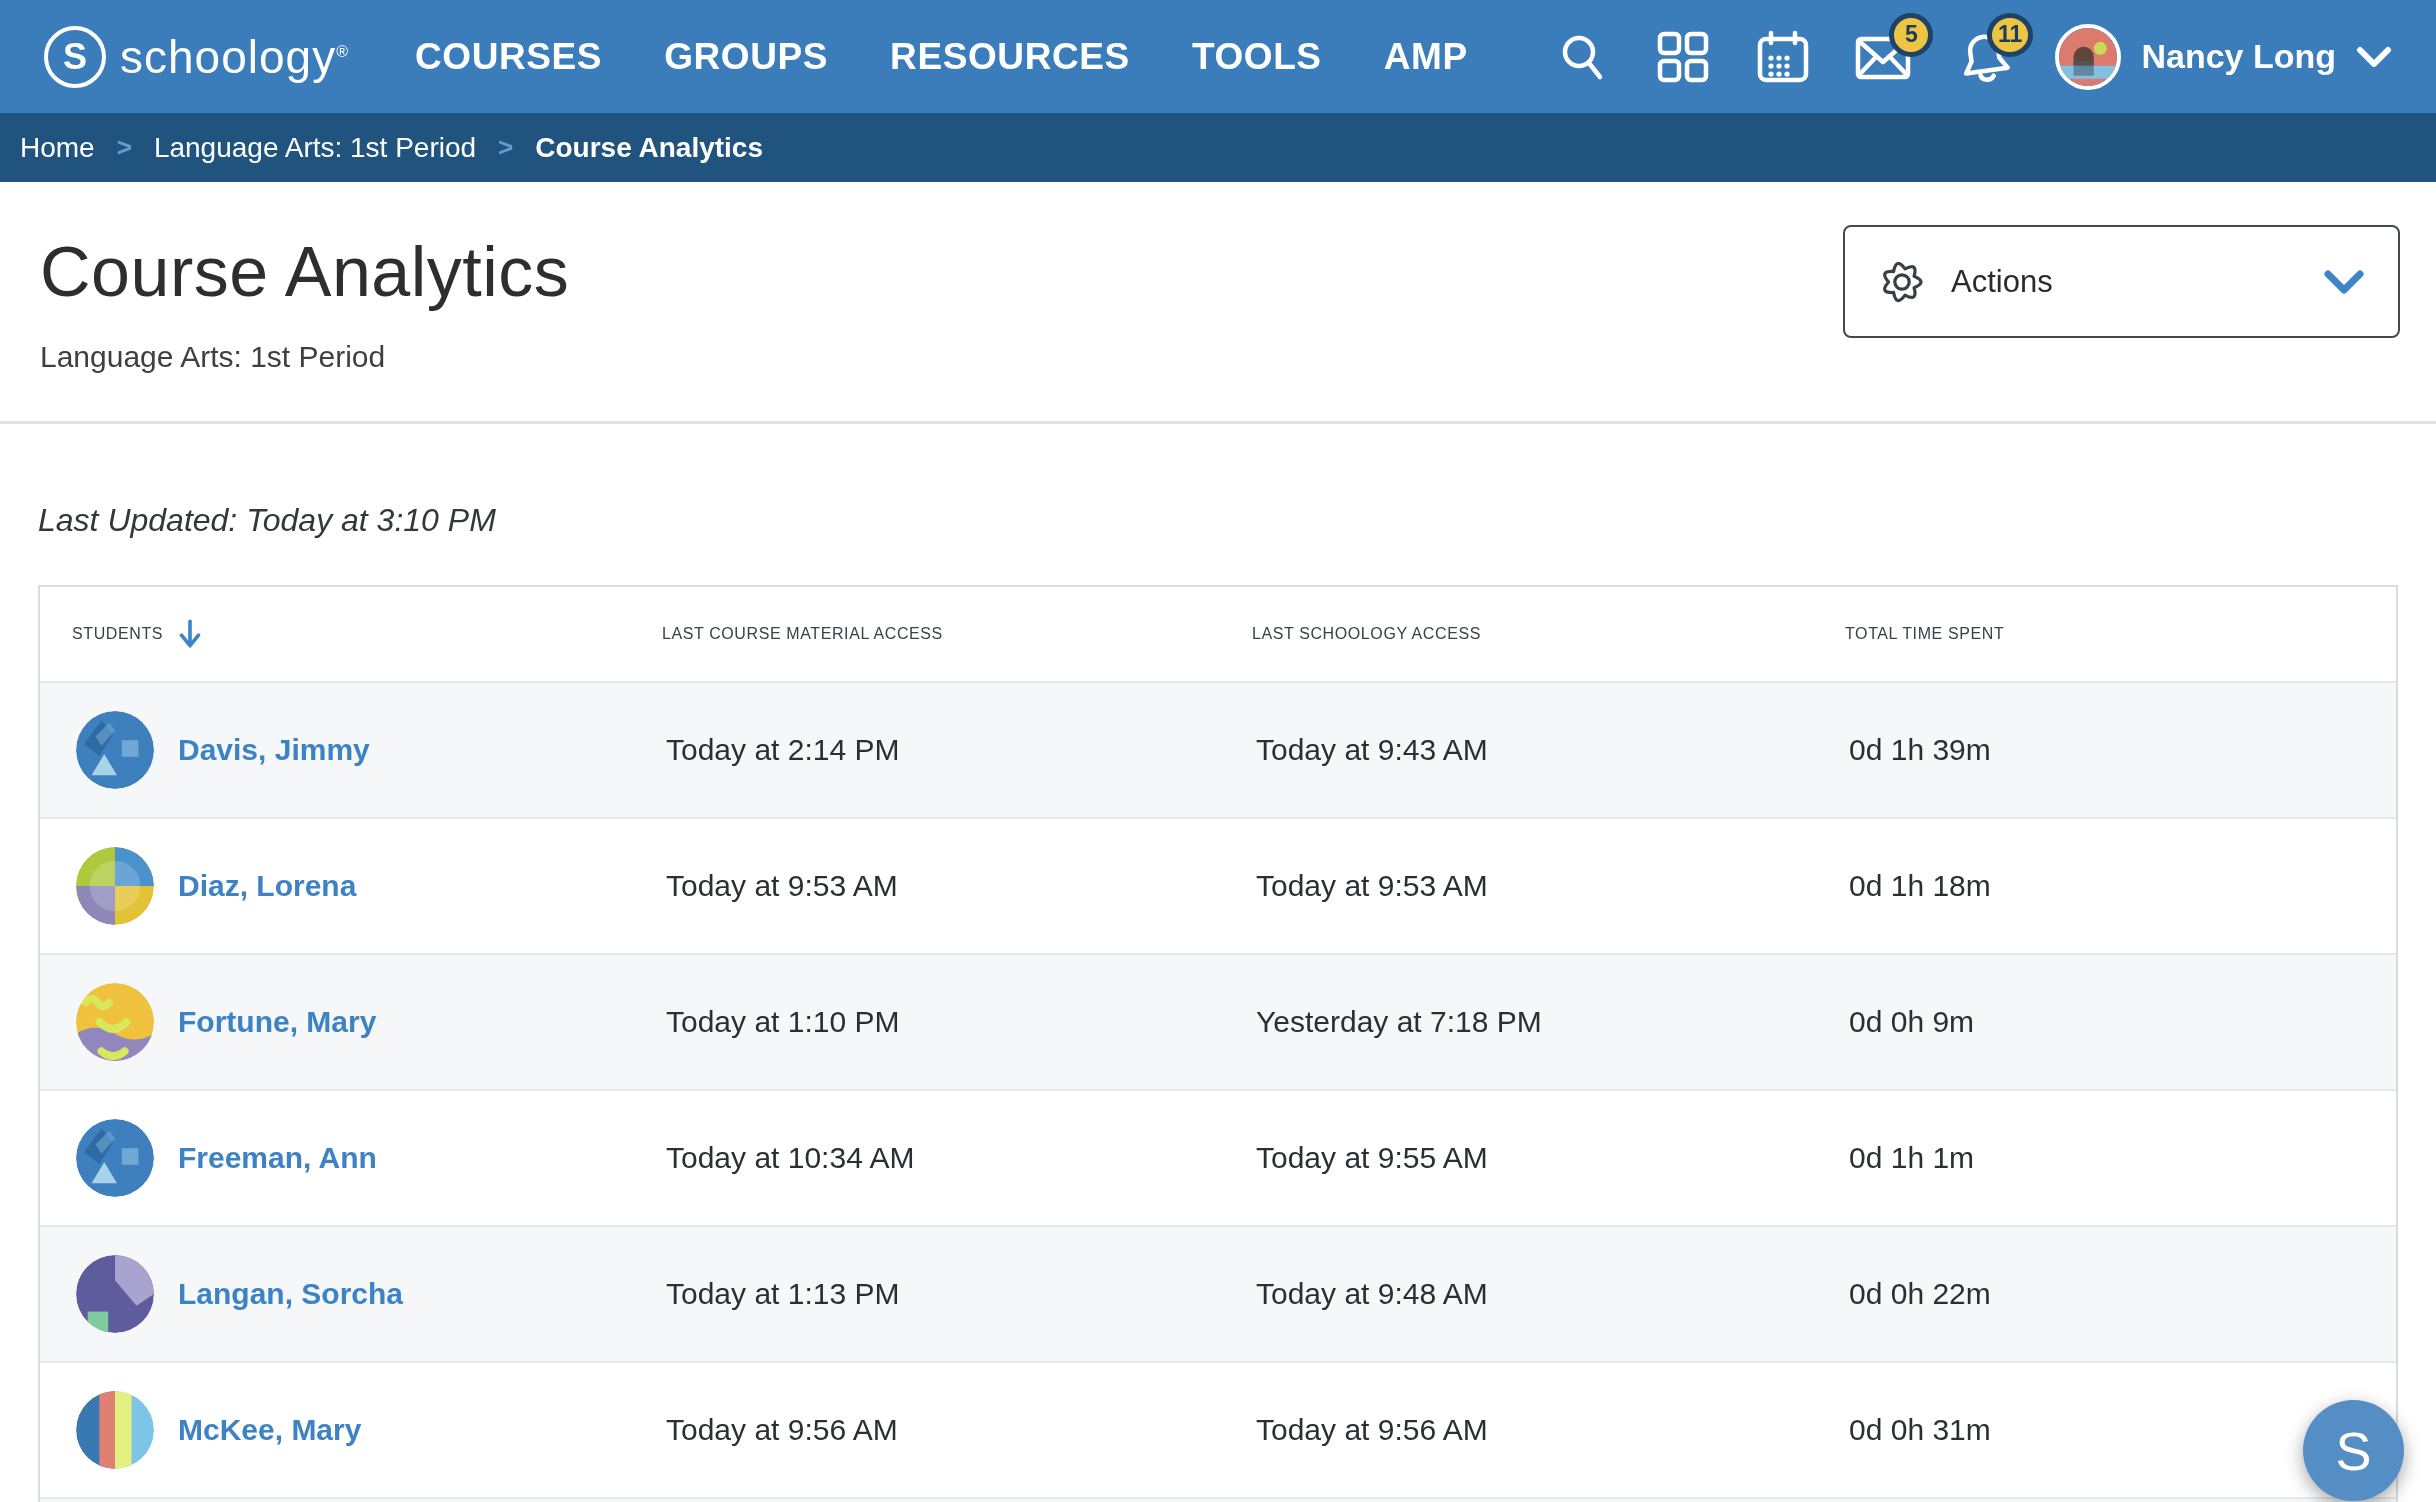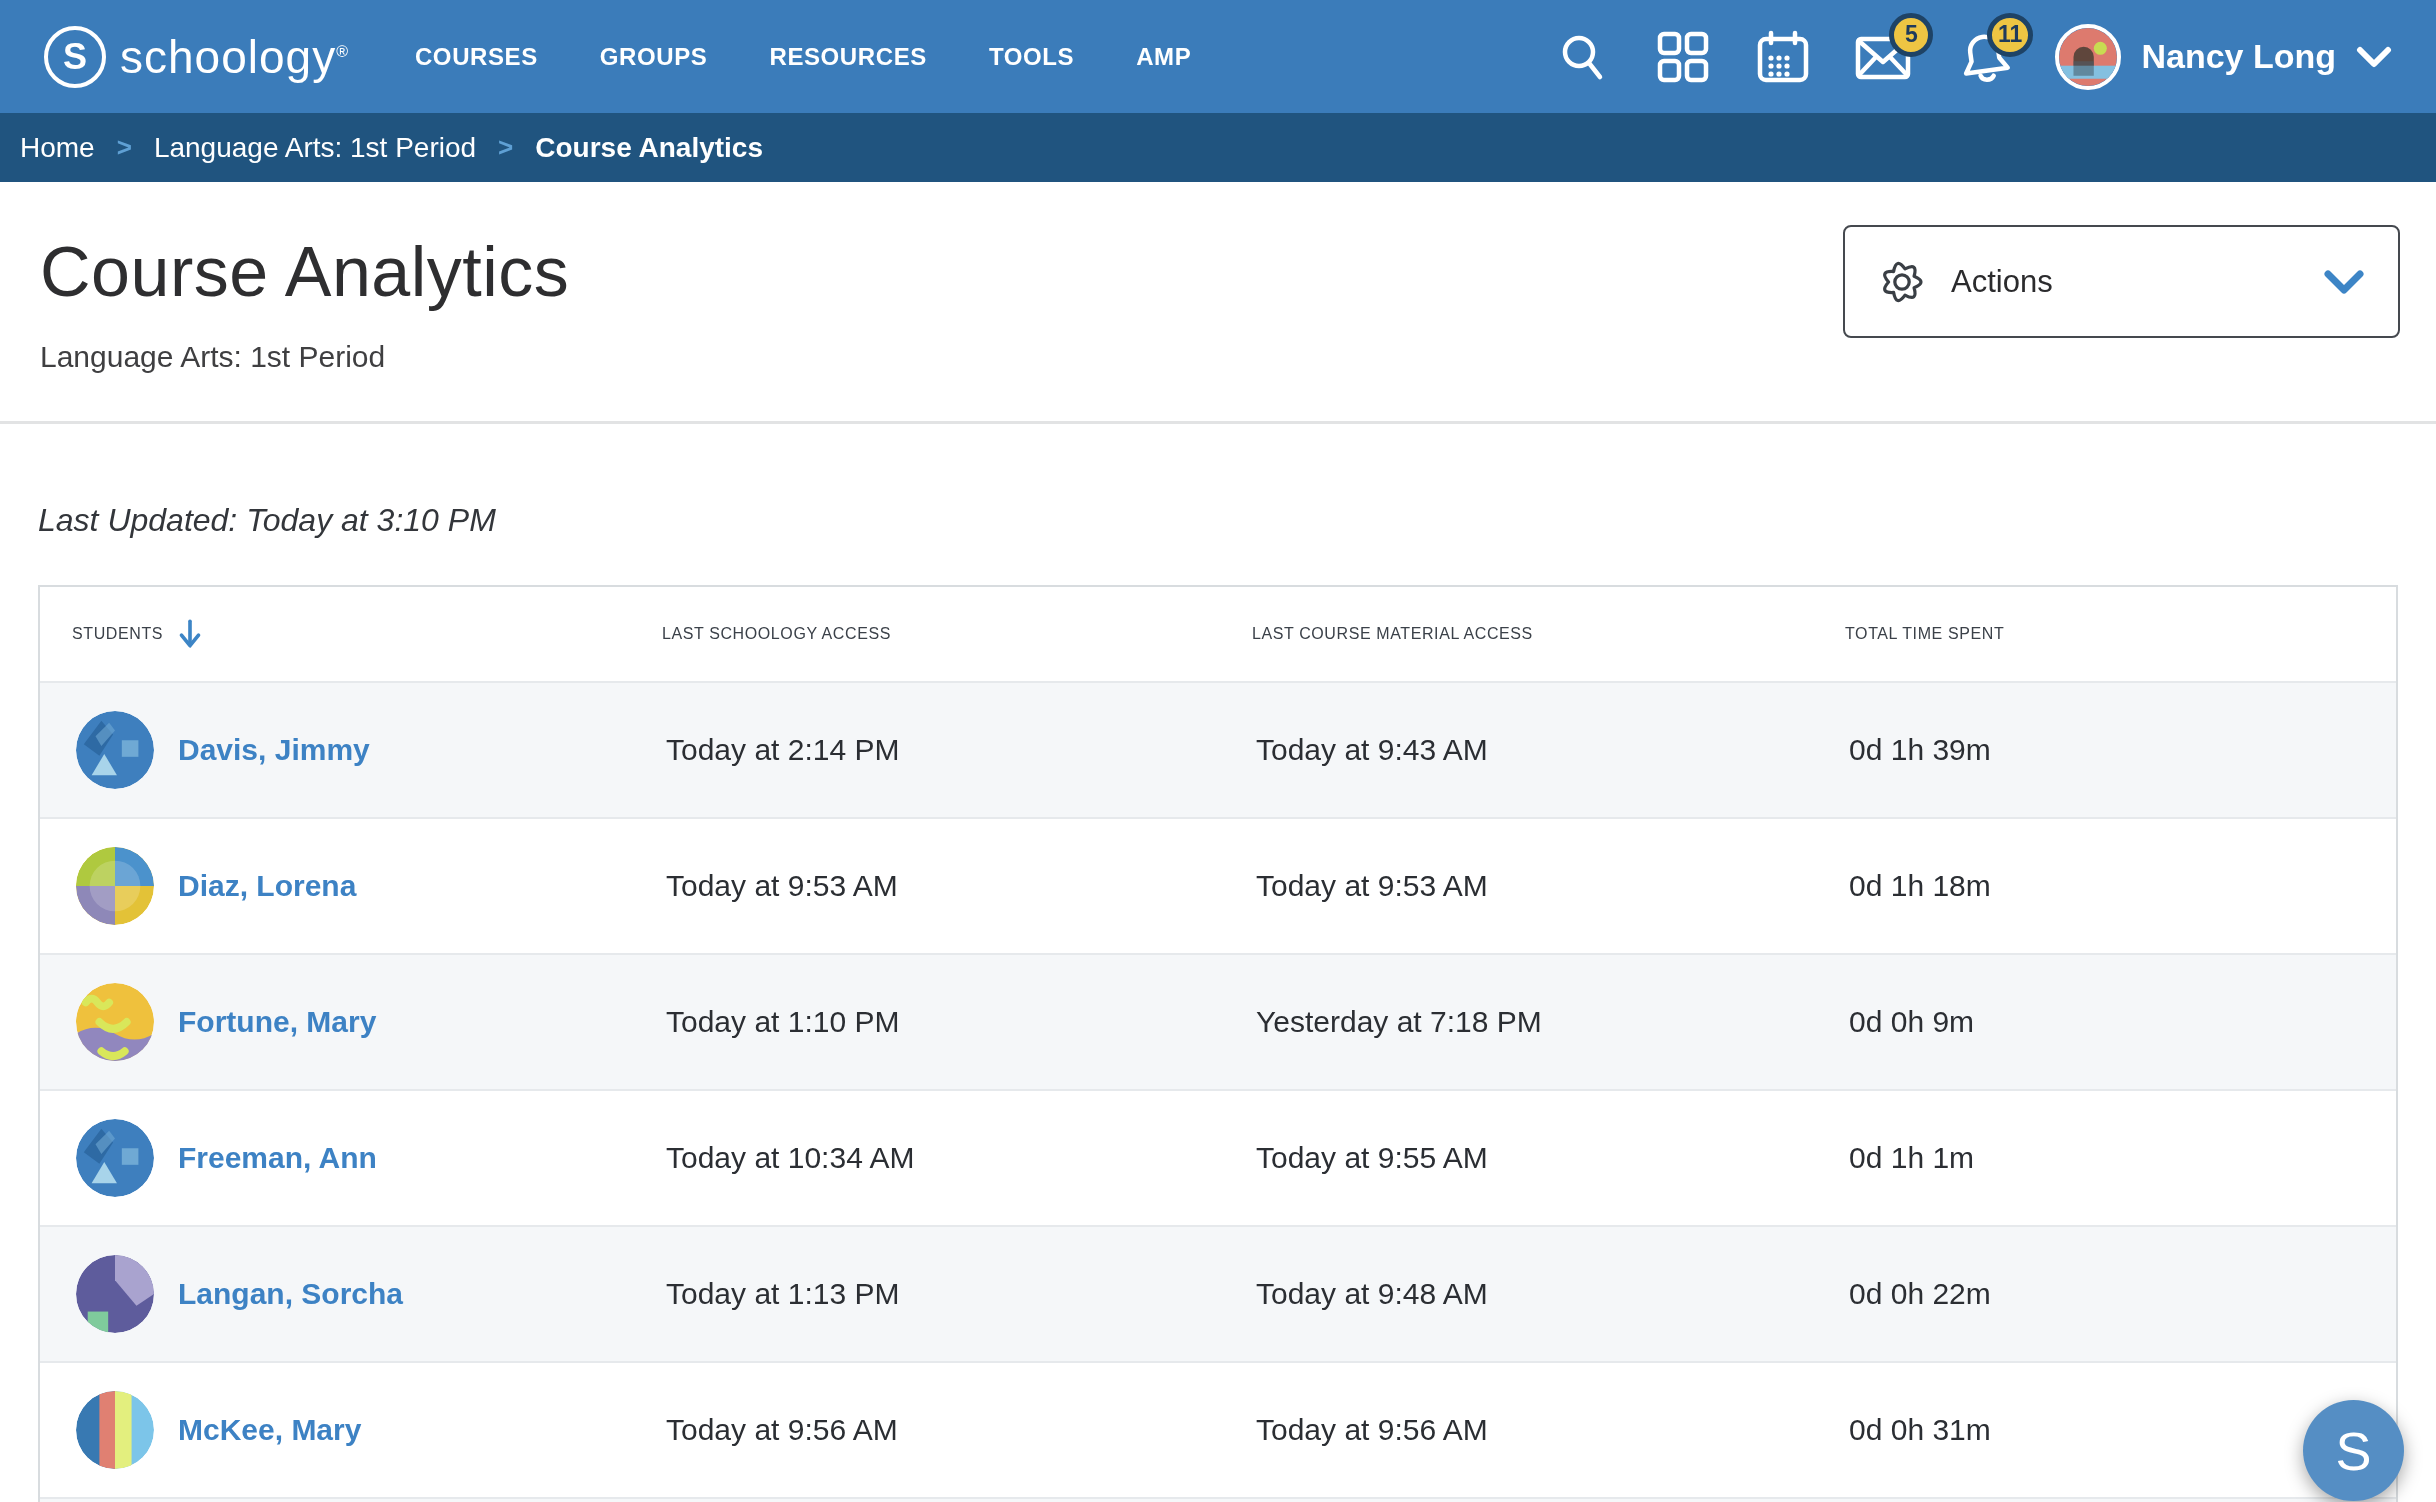--- a/index.html
+++ b/index.html
@@ -15,21 +15,21 @@
   
   .topnav{height:113px;background:var(--nav-blue);display:flex;align-items:center;
     padding:0 44px;color:#fff;}
   .logo{display:flex;align-items:flex-start;gap:14px;}
   .logo-mark{width:62px;height:62px;border:4px solid #fff;border-radius:50%;
     display:flex;align-items:center;justify-content:center;
     font-size:36px;font-weight:600;color:#fff;}
   .logo-word{font-size:46px;font-weight:500;letter-spacing:1px;line-height:62px;}
   .logo-reg{font-size:16px;vertical-align:super;line-height:1;}
   .menu{display:flex;gap:62px;margin-left:66px;}
-  .menu-item{font-size:24px;font-weight:700;letter-spacing:0.6px;cursor:pointer;}
+  .menu-item{font-size:37px;font-weight:700;letter-spacing:0.6px;cursor:pointer;}
   .nav-right{margin-left:auto;display:flex;align-items:center;gap:44px;}
   .nav-icon{position:relative;width:56px;height:56px;display:flex;
     align-items:center;justify-content:center;cursor:pointer;}
   .badge{position:absolute;top:-16px;right:-22px;min-width:44px;height:44px;
     padding:0 6px;background:var(--badge-yellow);border:5px solid var(--badge-ring);
     border-radius:50%;color:var(--badge-text);font-size:23px;font-weight:700;
     display:flex;align-items:center;justify-content:center;}
   .user{display:flex;align-items:center;gap:20px;cursor:pointer;}
   .user-avatar{width:66px;height:66px;border-radius:50%;border:4px solid #fff;
     overflow:hidden;flex:none;}
@@ -184,22 +184,22 @@
 
   <div class="atable">
     <div class="arow ahead">
       <span class="hcell">
         <span>STUDENTS</span>
         <svg width="26" height="32" viewBox="0 0 24 30" fill="none" stroke="#3D85C6" stroke-width="3.4" stroke-linecap="round" stroke-linejoin="round">
           <line x1="12" y1="3" x2="12" y2="23"></line>
             <polyline points="4,16 12,26 20,16"></polyline>
         </svg>
       </span>
+      <span class="hcell">LAST COURSE MATERIAL ACCESS</span>
       <span class="hcell">LAST SCHOOLOGY ACCESS</span>
-      <span class="hcell">LAST COURSE MATERIAL ACCESS</span>
       <span class="hcell">TOTAL TIME SPENT</span>
     </div>
     <div class="abody">
   <div class="arow">
     <span class="cell student-cell">
       <span class="avatar">
               <svg viewBox="0 0 80 80">
                 <circle cx="40" cy="40" r="40" fill="#3E7FBE"></circle>
                 <path d="M8 34 L26 10 L38 24 L24 46 Z" fill="#2E6AA4"></path>
                 <path d="M20 26 L34 12 L40 20 L26 36 Z" fill="#6FA9D4" opacity="0.6"></path>

